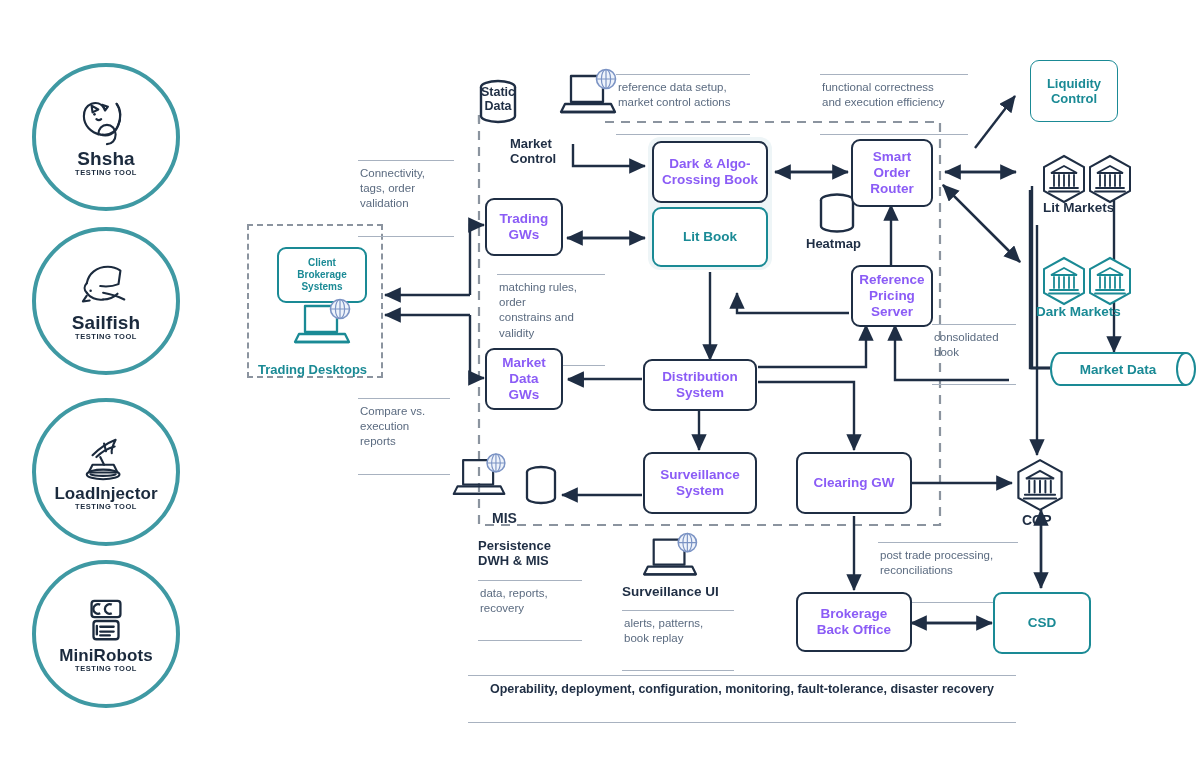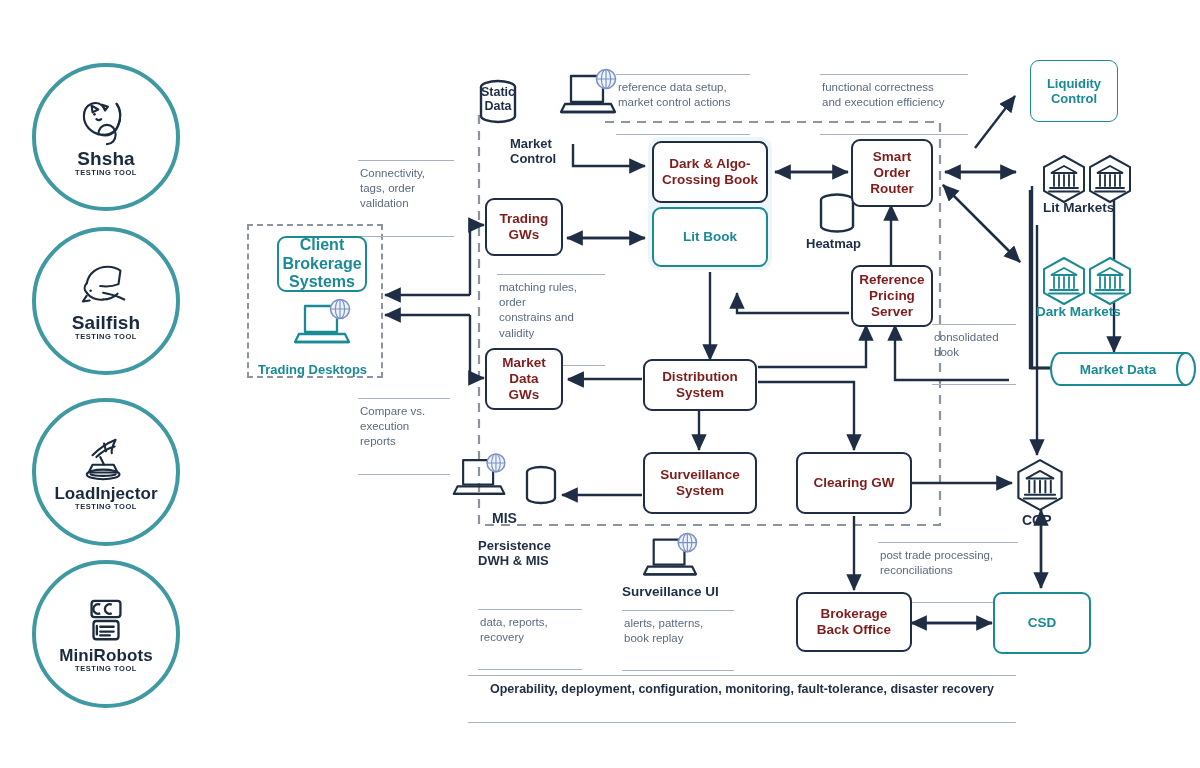--- a/index.html
+++ b/index.html
@@ -14,21 +14,21 @@
         display:flex;flex-direction:column;align-items:center;justify-content:center;}
   .logo .mark{width:62px;height:50px;display:block;margin-bottom:1px;}
   .logo .lname{font-size:19px;font-weight:bold;color:#1b2a3d;letter-spacing:.1px;line-height:1;}
   .logo .lname.small{font-size:17px;}
   .logo .lsub{font-size:7.5px;font-weight:bold;color:#1b2a3d;letter-spacing:.55px;margin-top:0;}
 
   
   .node{position:absolute;box-sizing:border-box;border:2px solid #1f2e44;
         border-radius:9px;background:#fff;display:flex;align-items:center;
         justify-content:center;text-align:center;font-weight:bold;
-        font-size:13.5px;line-height:1.18;color:#7f1d1d;padding:2px 4px;}
+        font-size:13.5px;line-height:1.18;color:#8b5cf6;padding:2px 4px;}
   .node.teal{border-color:#1a8a95;color:#1a8a95;}
   .node.thin{border-width:1.6px;}
 
   
   .note{position:absolute;box-sizing:border-box;
         border-top:1.3px solid #a8b2c0;border-bottom:1.3px solid #a8b2c0;
         color:#5b6b80;font-size:11.5px;line-height:1.32;padding:5px 2px 24px 2px;}
   .note.dark{color:#1f2e44;font-weight:bold;font-size:12.5px;}
 
   .plain{position:absolute;font-weight:bold;font-size:13px;color:#1f2e44;line-height:1.18;}
@@ -232,21 +232,21 @@
 and execution efficiency</div>
   <div class="note" style="left:497px;top:274px;width:108px;white-space:pre-line;">matching rules,
 order
 constrains and
 validity</div>
   <div class="note" style="left:358px;top:398px;width:92px;white-space:pre-line;">Compare vs.
 execution
 reports</div>
   <div class="note" style="left:932px;top:324px;width:84px;white-space:pre-line;">consolidated
 book</div>
-  <div class="note" style="left:478px;top:609px;width:104px;white-space:pre-line;">data, reports,
+  <div class="note" style="left:478px;top:580px;width:104px;white-space:pre-line;">data, reports,
 recovery</div>
   <div class="note" style="left:622px;top:610px;width:112px;white-space:pre-line;">alerts, patterns,
 book replay</div>
   <div class="note" style="left:878px;top:542px;width:140px;white-space:pre-line;">post trade processing,
 reconciliations</div>
 
   <div class="node" style="left:485px;top:198px;width:78px;height:58px;white-space:pre-line;">Trading
 GWs</div>
   <div class="node" style="left:485px;top:348px;width:78px;height:62px;white-space:pre-line;">Market
 Data
@@ -282,21 +282,21 @@
   <div class="node" style="left:643px;top:452px;width:114px;height:62px;white-space:pre-line;">Surveillance
 System</div>
 
   <div class="node" style="left:796px;top:452px;width:116px;height:62px;text-align:right;">Clearing GW</div>
 
   <div class="node" style="left:796px;top:592px;width:116px;height:60px;white-space:pre-line;">Brokerage
 Back Office</div>
 
   <div class="node teal" style="left:993px;top:592px;width:98px;height:62px;">CSD</div>
 
-  <div class="node teal" style="left:277px;top:236px;width:90px;height:56px;white-space:pre-line;font-size:16px;">Client
+  <div class="node teal" style="left:277px;top:247px;width:90px;height:56px;white-space:pre-line;font-size:10px;">Client
 Brokerage
 Systems</div>
 
   <div style="position:absolute;left:291px;top:298px;">
     <svg width="64" height="52" viewBox="0 0 64 52">
       <g fill="none" stroke="#1a8a95" stroke-width="2.3" stroke-linejoin="round">
         <path d="M14 8 h32 v26 h-32 z"></path>
         <path d="M8 36 h46 l4 8 H4 z"></path>
         <path d="M4 44 h54"></path>
       </g>

